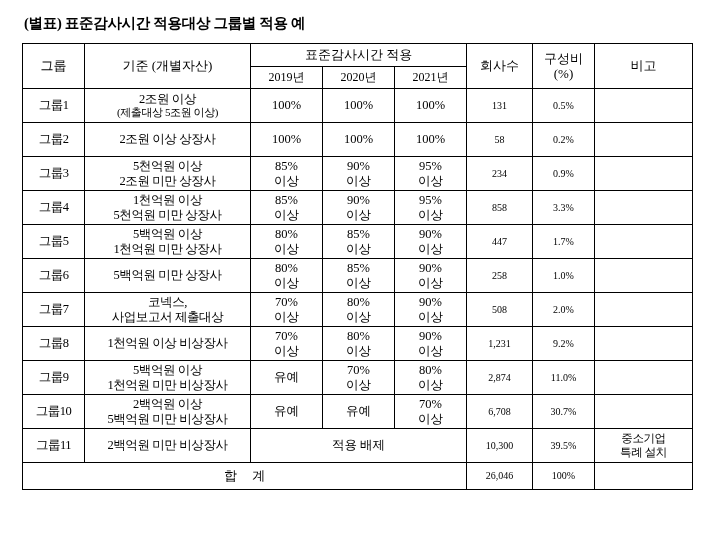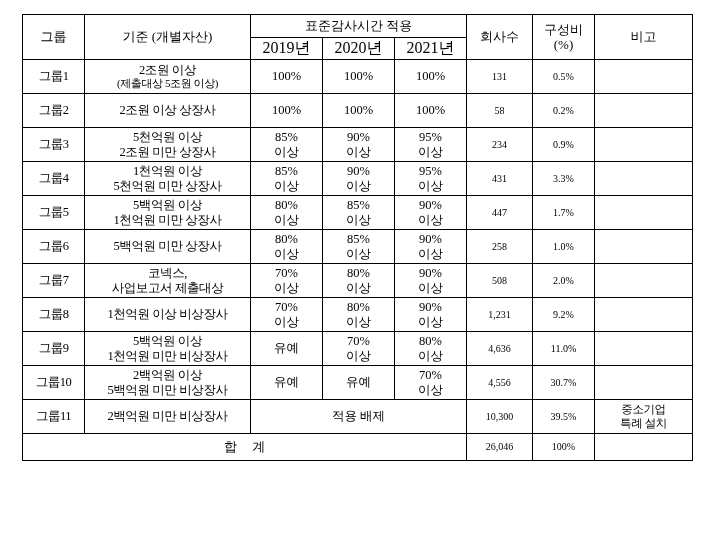--- a/index.html
+++ b/index.html
@@ -45,21 +45,21 @@
   }
   thead th {
     font-weight: bold;
     font-size: 13px;
     height: 20px;
   }
   th.hdr-tall {
     height: 44px;
   }
   th.sub {
-    font-size: 16px;
+    font-size: 12px;
     height: 20px;
   }
   td.grp {
     font-weight: bold;
     font-size: 12.5px;
     letter-spacing: -0.5px;
   }
   td.crit {
     font-size: 12.5px;
     letter-spacing: -0.4px;
@@ -106,20 +106,21 @@
   .colE { width: 72px; }
   .colF { width: 66px; }
   .colG { width: 62px; }
   .colH { width: 98px; }
 </style>
 </head>
 <body>
 
 <div class="page">
 
+  <div class="doc-title">(별표) 표준감사시간 적용대상 그룹별 적용 예</div>
 
   <table class="main">
     <colgroup>
       <col class="colA">
         <col class="colB">
         <col class="colC">
         <col class="colD">
         <col class="colE">
         <col class="colF">
         <col class="colG">
@@ -214,21 +215,21 @@
             <span class="two">이상</span>
           </td>
           <td class="yr">
             <span class="two">90%</span>
             <span class="two">이상</span>
           </td>
           <td class="yr">
             <span class="two">95%</span>
             <span class="two">이상</span>
           </td>
-          <td class="num">431</td>
+          <td class="num">858</td>
           <td class="num">3.3%</td>
           <td class="note"></td>
         </tr>
         <tr class="row">
           <td class="grp">그룹5</td>
           <td class="crit">
             <span class="l1">5백억원 이상</span>
             <span class="l2">1천억원 미만 상장사</span>
           </td>
           <td class="yr">
@@ -321,41 +322,41 @@
             <span class="two">유예</span>
           </td>
           <td class="yr">
             <span class="two">70%</span>
             <span class="two">이상</span>
           </td>
           <td class="yr">
             <span class="two">80%</span>
             <span class="two">이상</span>
           </td>
-          <td class="num">4,636</td>
+          <td class="num">2,874</td>
           <td class="num">11.0%</td>
           <td class="note"></td>
         </tr>
         <tr class="row">
           <td class="grp">그룹10</td>
           <td class="crit">
             <span class="l1">2백억원 이상</span>
             <span class="l2">5백억원 미만 비상장사</span>
           </td>
           <td class="yr">
             <span class="two">유예</span>
           </td>
           <td class="yr">
             <span class="two">유예</span>
           </td>
           <td class="yr">
             <span class="two">70%</span>
             <span class="two">이상</span>
           </td>
-          <td class="num">4,556</td>
+          <td class="num">6,708</td>
           <td class="num">30.7%</td>
           <td class="note"></td>
         </tr>
         <tr class="row">
           <td class="grp">그룹11</td>
           <td class="crit">
             <span class="l1">2백억원 미만 비상장사</span>
           </td>
           <td class="yr" colspan="3">적용 배제</td>
           <td class="num">10,300</td>

